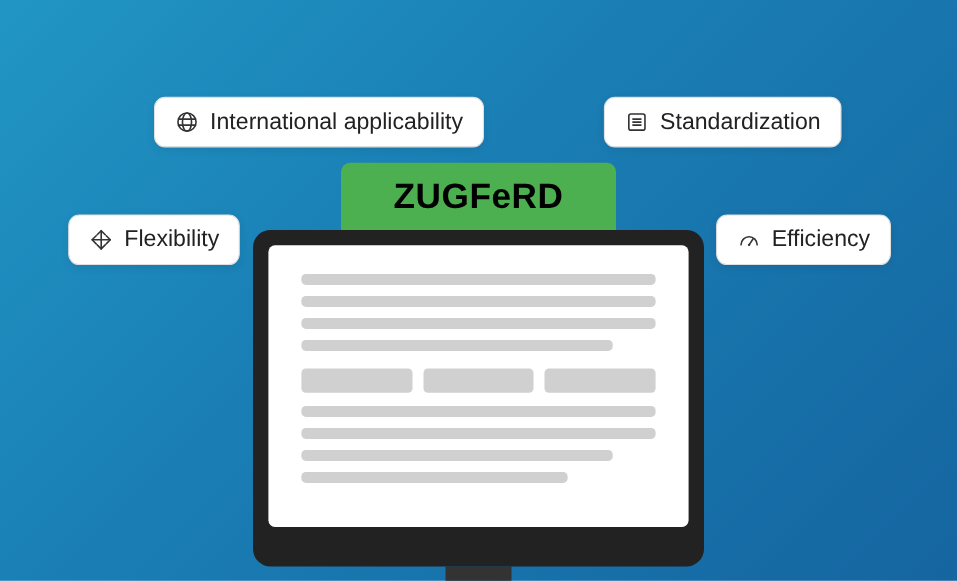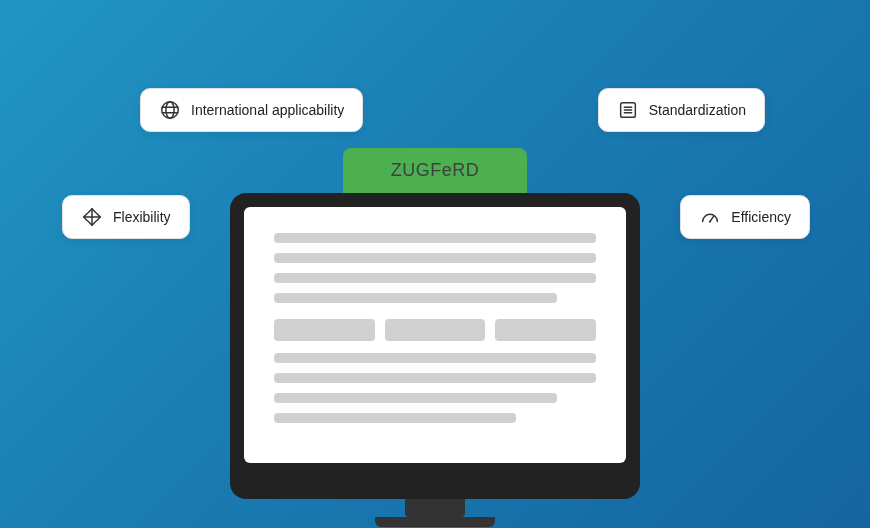--- a/index.html
+++ b/index.html
@@ -19,21 +19,21 @@
     
     .badge {
       position: absolute;
       background: #fff;
       border: 1.5px solid #e0e0e0;
       border-radius: 10px;
       padding: 10px 18px;
       display: flex;
       align-items: center;
       gap: 10px;
-      font-size: 14px;
+      font-size: 21px;
       font-weight: 500;
       color: #222;
       white-space: nowrap;
       box-shadow: 0 2px 8px rgba(0,0,0,0.08);
     }
 
     .badge .icon-wrap {
       display: flex;
       align-items: center;
       justify-content: center;
@@ -68,23 +68,23 @@
       top: 148px;
       left: 50%;
       transform: translateX(-50%);
       display: flex;
       flex-direction: column;
       align-items: center;
     }
 
     .zugferd-label {
       background: #4caf50;
-      color: #404040;
-      font-size: 18px;
-      font-weight: 400;
+      color: #000000;
+      font-size: 32px;
+      font-weight: 700;
       padding: 12px 48px;
       border-radius: 8px 8px 0 0;
       letter-spacing: 0.5px;
       z-index: 2;
       position: relative;
     }
 
     
     .monitor-outer {
       background: #222;

